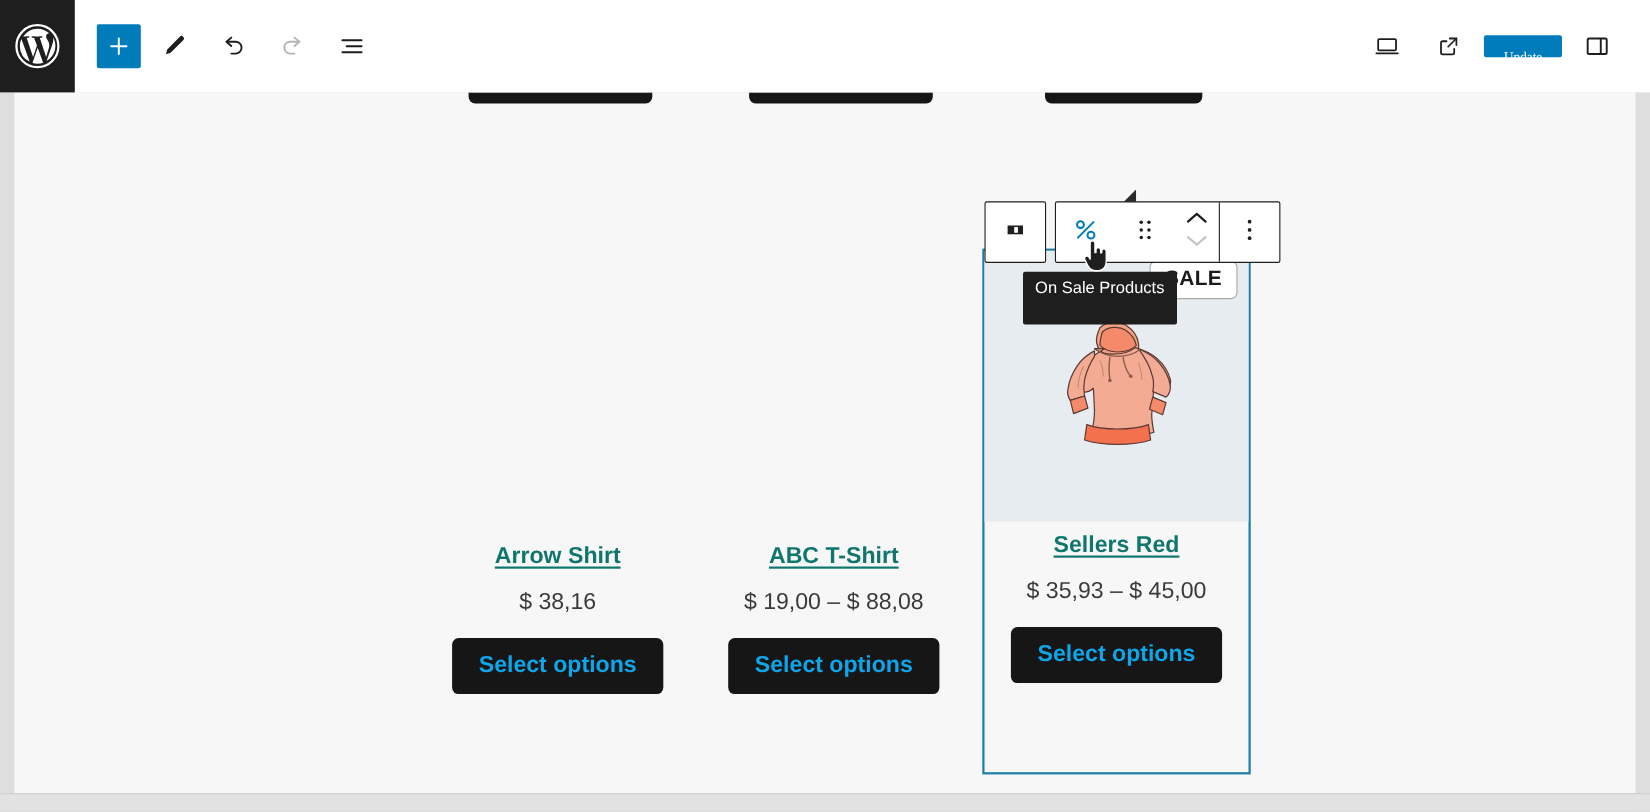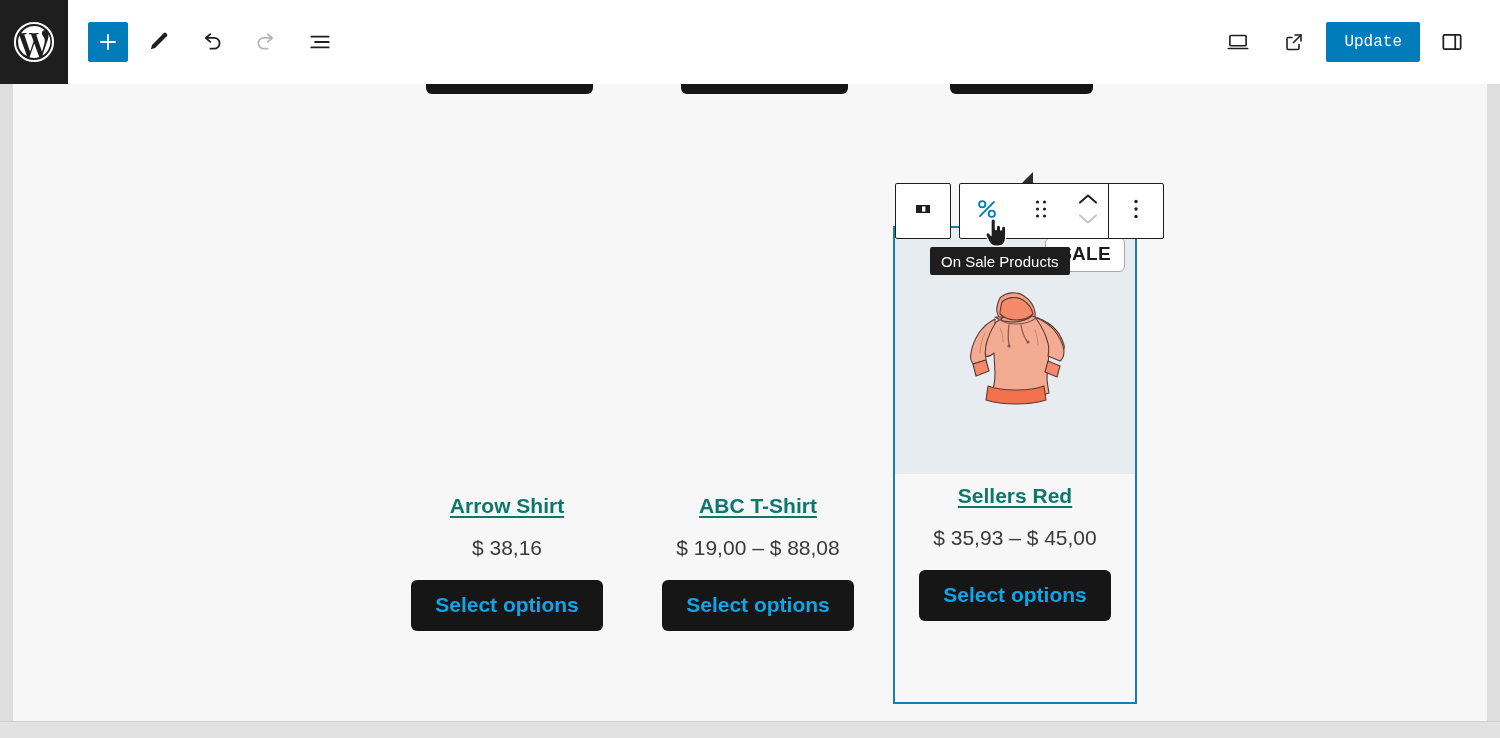--- a/index.html
+++ b/index.html
@@ -59,24 +59,24 @@
   .header-right-tools {
     display: flex; align-items: center;
     gap: 8px;
     padding-right: 24px;
   }
   .update-button {
     background: #007cba;
     color: #ffffff;
     border: none;
     border-radius: 2px;
-    font-size: 16px;
-    font-family: Liberation Mono, monospace;
+    font-size: 12px;
+    font-family: Liberation Serif, serif;
     padding: 0 18px;
-    height: 40px;
+    height: 20px;
     line-height: 38px;
     cursor: pointer;
     white-space: nowrap;
   }
 
   
   .canvas-outer {
     position: absolute;
     left: 13px; top: 84px;
     width: 1474px; height: 637px;
@@ -250,21 +250,21 @@
     z-index: 55;
   }
 
   
   .tooltip {
     position: absolute;
     left: 930px; top: 247px;
     background: #1e1e1e;
     color: #ffffff;
     font-size: 15px;
-    padding: 6px 11px 5px;
+    padding: 6px 11px 25px;
     border-radius: 2px;
     white-space: nowrap;
     z-index: 70;
     font-family: "Liberation Sans", sans-serif;
   }
 
   
   .cursor-hand {
     position: absolute;
     left: 982px; top: 218px;

